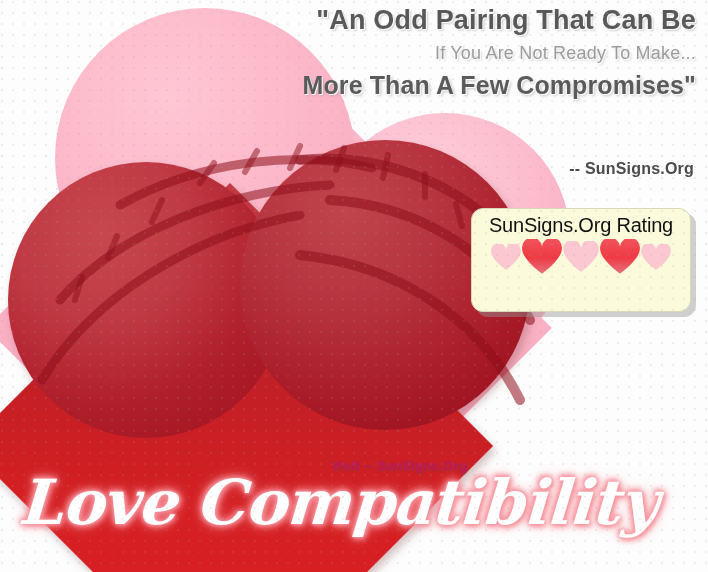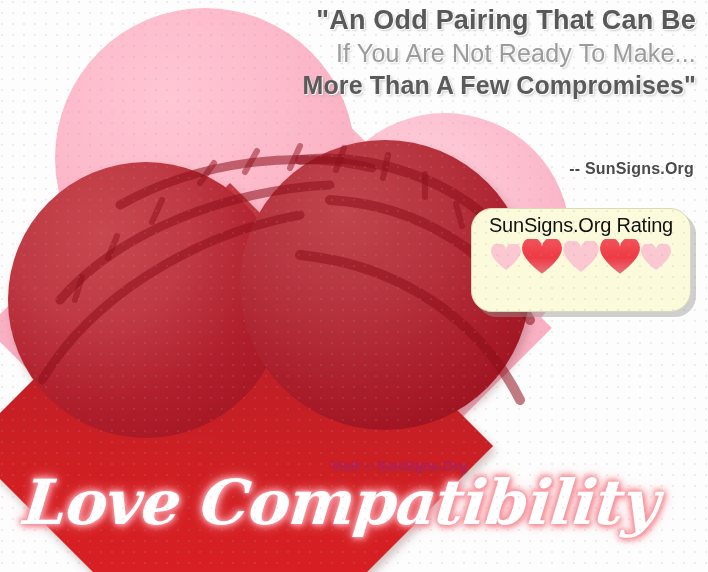--- a/index.html
+++ b/index.html
@@ -69,42 +69,42 @@
     line-height:33px;margin-bottom:1px;
   }
   .q2{
     font-family:"Liberation Serif", serif;
     font-size:30px;font-weight:bold;color:#dcdcdc;
     -webkit-text-stroke:1px #f3a7b4;
     text-shadow:0 0 1px #f3a7b4, 1px 1px 0 rgba(255,255,255,.6);
     line-height:35px;margin-bottom:2px;letter-spacing:.5px;
   }
   .q3{
-    font-size:25px;font-weight:normal;color:#9b9b9b;letter-spacing:.2px;
+    font-size:18px;font-weight:normal;color:#9b9b9b;letter-spacing:.2px;
     text-shadow:1px 1px 0 rgba(255,255,255,.9), 2px 2px 2px rgba(160,160,160,.4);
     line-height:31px;margin-bottom:1px;
   }
   .q4{
     font-size:25px;font-weight:bold;color:#5a5a5a;letter-spacing:.1px;
     text-shadow:1px 1px 0 rgba(255,255,255,.95), 2px 2px 3px rgba(150,150,150,.5);
     line-height:31px;
   }
   #attrib{
     position:absolute;right:14px;top:160px;z-index:30;
     font-size:16px;color:#4a4a4a;letter-spacing:.2px;
     text-shadow:1px 1px 0 rgba(255,255,255,.8);
     font-weight:bold;
   }
 
   
   #rating-box{
     position:absolute;left:471px;top:208px;width:218px;height:102px;z-index:35;
     background:#fbfbdc;
     border:1.5px solid #d9d9b8;
-    border-radius:21px;
+    border-radius:12px;
     box-shadow:5px 5px 0 rgba(150,150,150,.45);
     text-align:center;
   }
   #rating-title{
     font-size:20px;color:#111;margin-top:5px;letter-spacing:-.2px;
   }
   #hearts-row{
     display:flex;align-items:center;justify-content:center;gap:1px;height:38px;margin-top:1px;
   }
   .mini-heart{position:relative;display:inline-block;}

